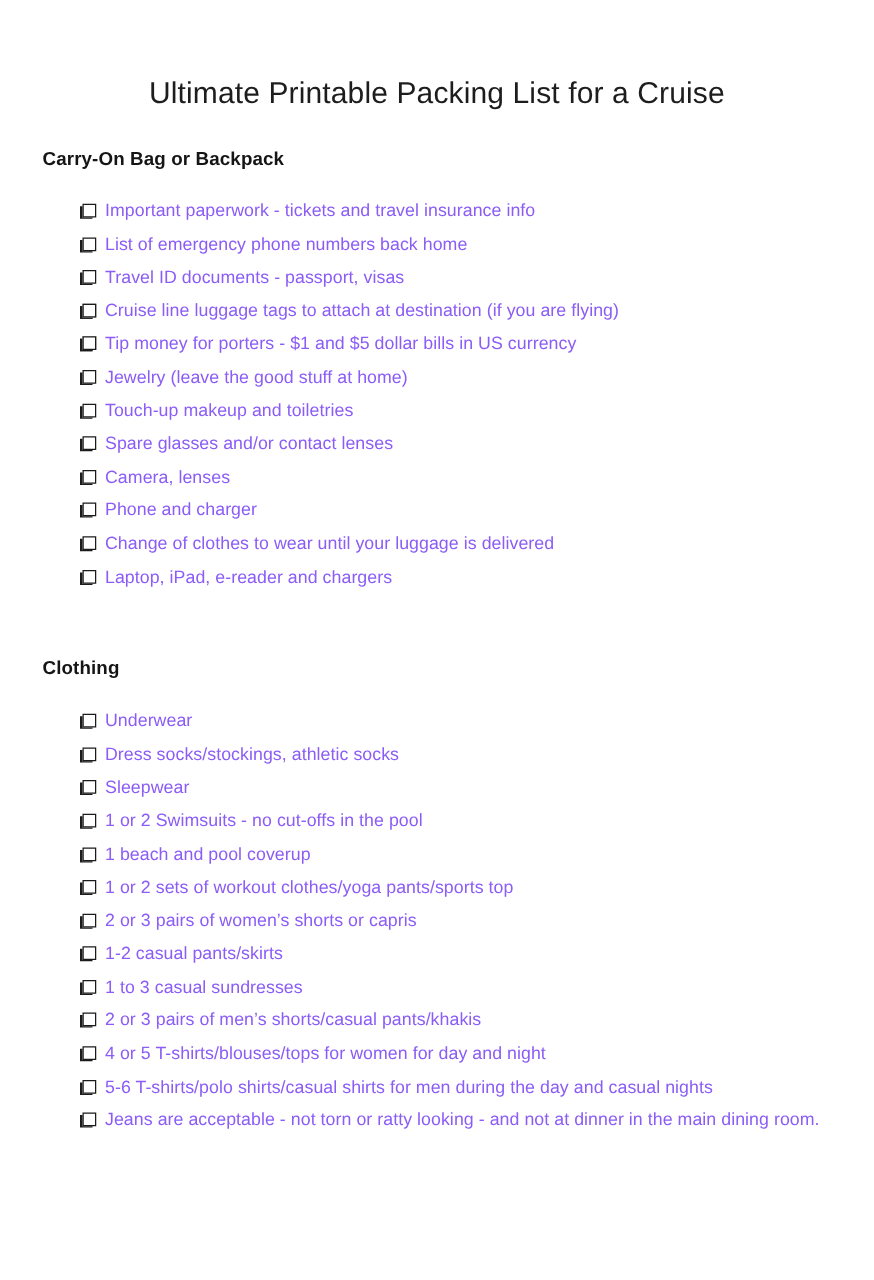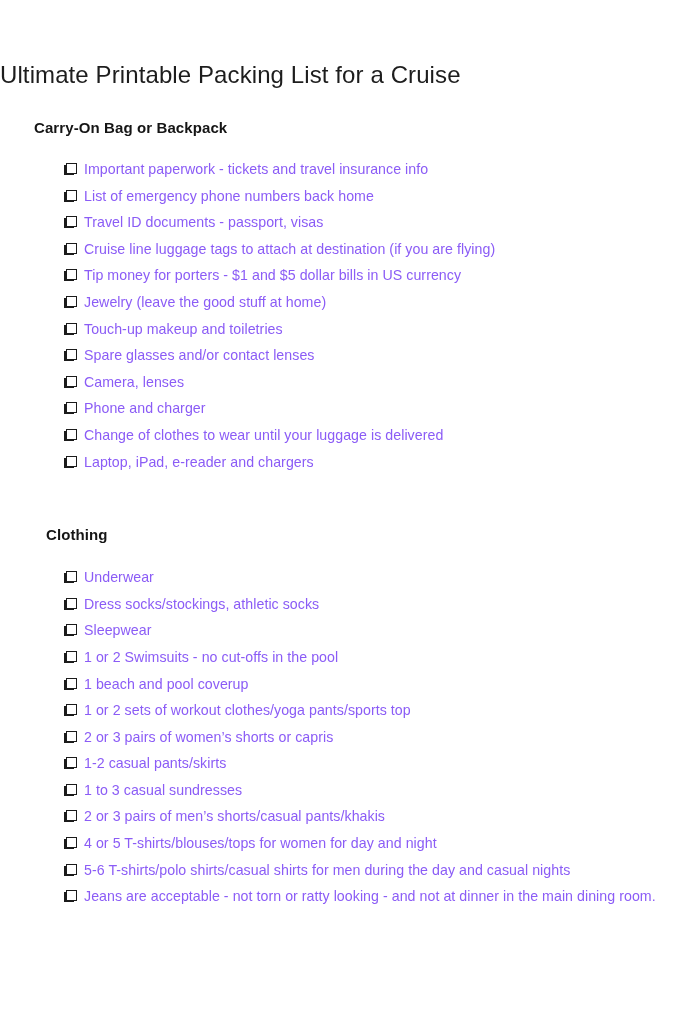--- a/index.html
+++ b/index.html
@@ -19,21 +19,21 @@
   .page {
     position: relative;
     width: 699px;
     height: 1024px;
     background: #ffffff;
     box-sizing: border-box;
     padding: 0;
   }
 
   .doc-title {
-    text-align: left;
+    text-align: center;
     font-size: 24px;
     font-weight: 400;
     color: #1d1d1d;
     letter-spacing: 0.1px;
     margin: 0;
     padding-top: 60px;
     line-height: 30px;
   }
 
   .section {
@@ -44,21 +44,21 @@
     font-size: 15px;
     font-weight: bold;
     color: #151515;
     margin: 0;
     padding-left: 34px;
     line-height: 20px;
     letter-spacing: 0.1px;
   }
 
   .section-1 .section-heading { padding-top: 28px; }
-  .section-2 .section-heading { padding-top: 45px; margin-left: 12px; }
+  .section-2 .section-heading { padding-top: 45px; }
 
   .checklist {
     list-style: none;
     margin: 0;
     padding: 0;
   }
 
   .section-1 .checklist { padding-top: 23px; }
   .section-2 .checklist { padding-top: 24px; }
 

